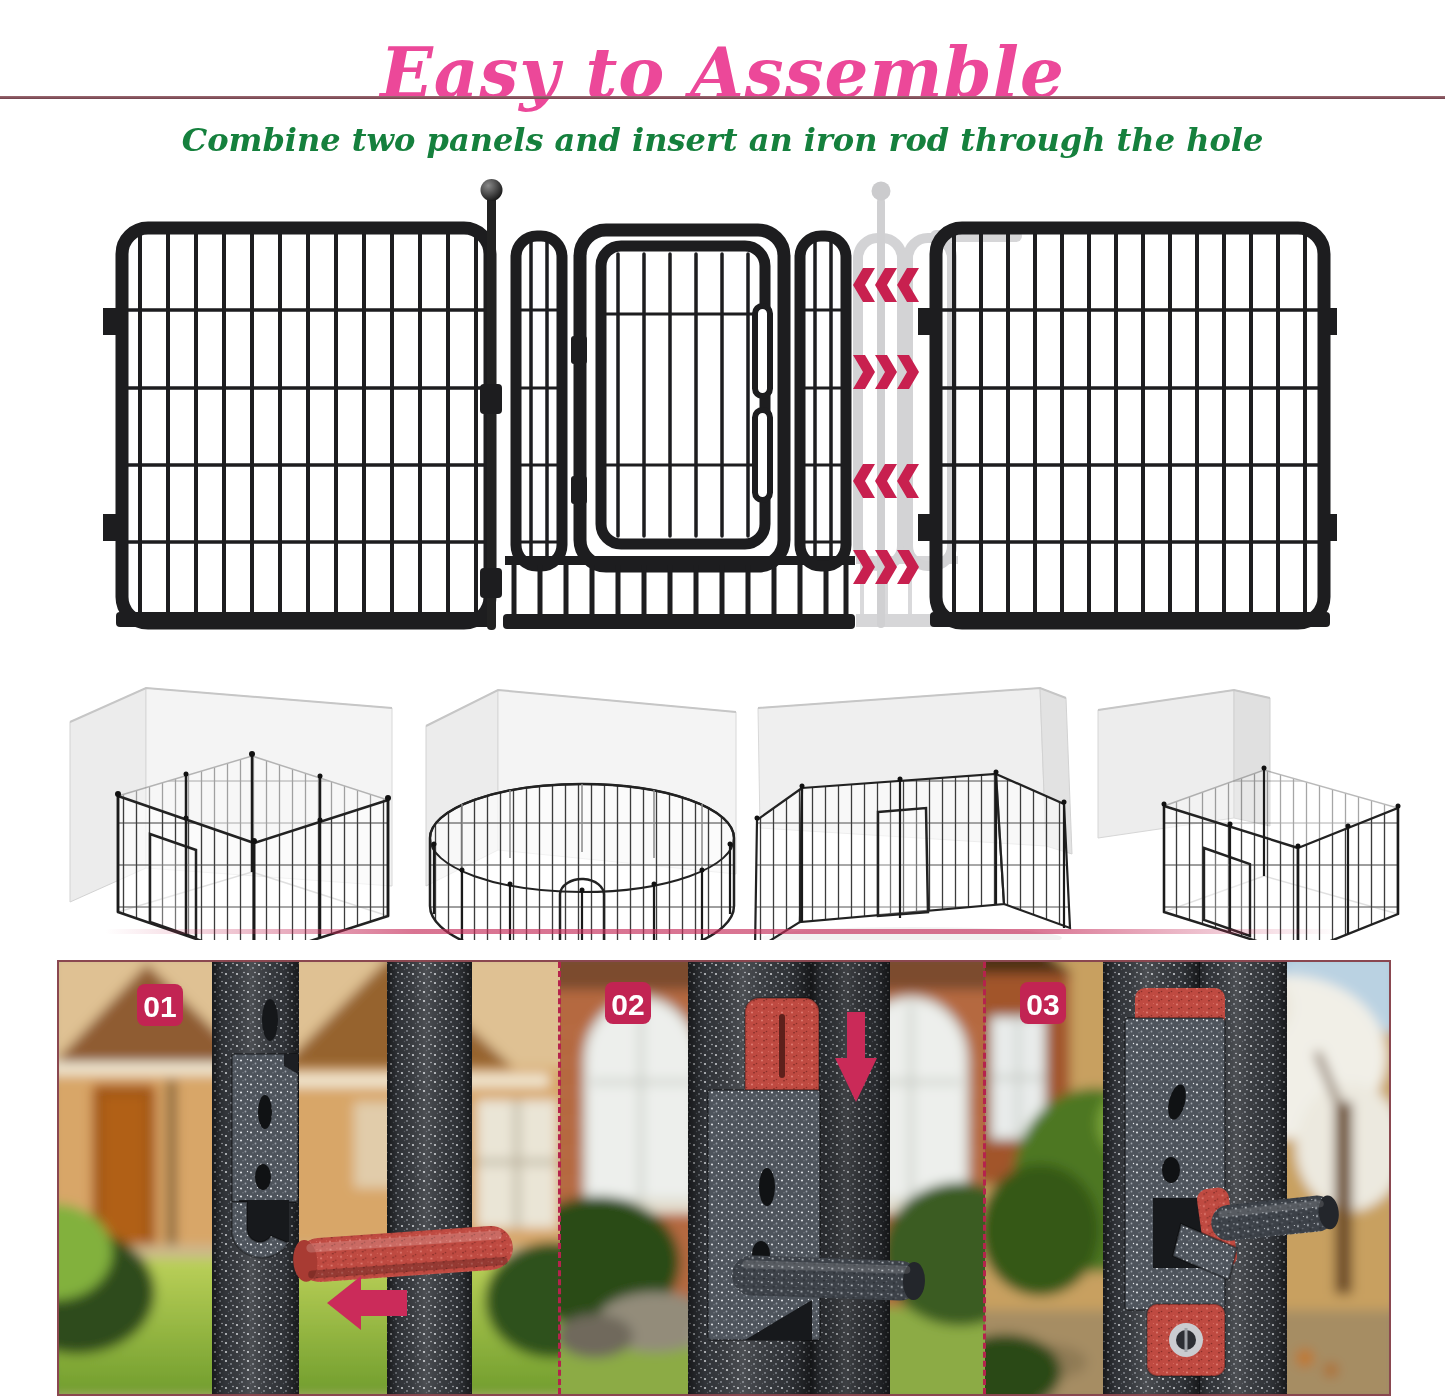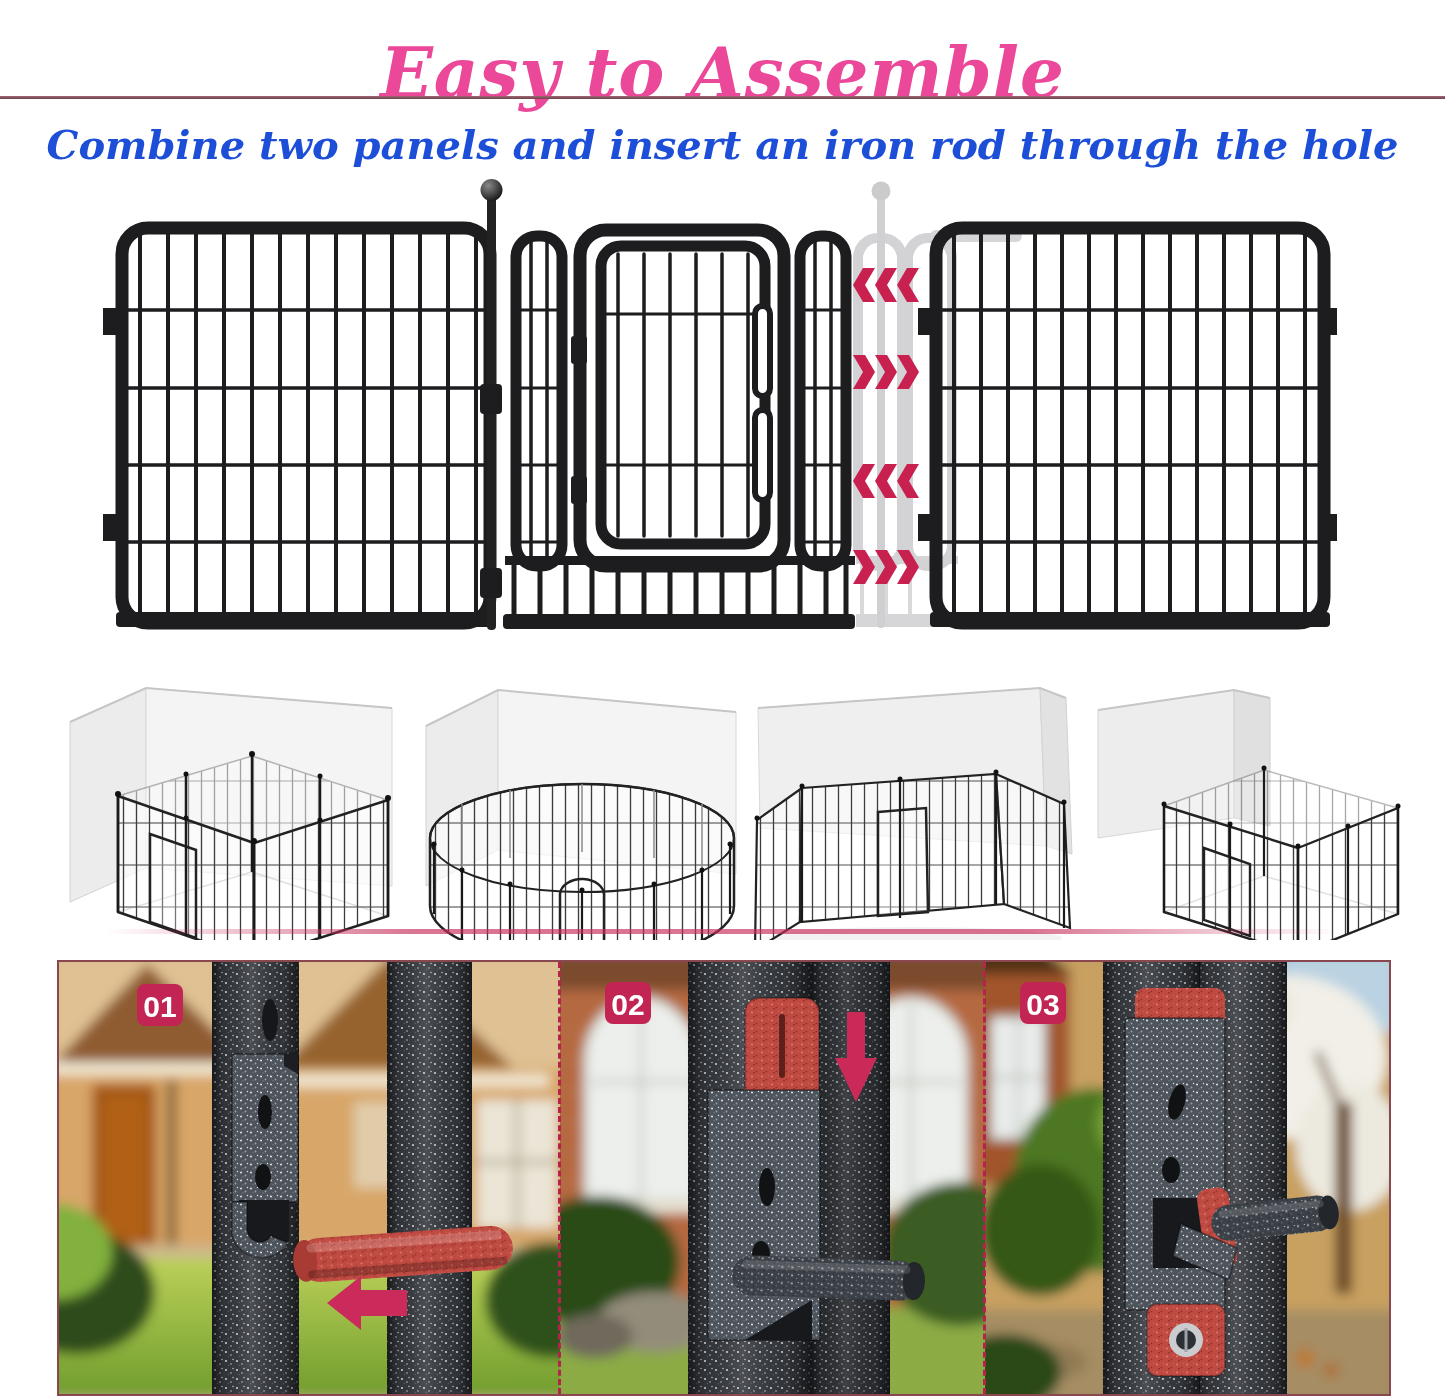--- a/index.html
+++ b/index.html
@@ -3,21 +3,21 @@
 <meta charset="utf-8">
 <style>
   html,body{margin:0;padding:0;}
   body{width:1445px;height:1400px;position:relative;background:#ffffff;overflow:hidden;
        font-family:"DejaVu Serif",serif;}
   .page-title{position:absolute;top:-14px;left:0;width:1445px;text-align:center;
       font-size:69px;font-weight:bold;font-style:italic;color:#ec4899;letter-spacing:1px;}
   .divider{position:absolute;top:96px;left:0;width:1445px;height:3px;
       background:linear-gradient(#9b6a72,#73414c);}
   .subtitle{position:absolute;top:121px;left:0;width:1445px;text-align:center;
-      font-size:40px;font-weight:bold;font-style:italic;color:#1d4ed8;}
+      font-size:32px;font-weight:bold;font-style:italic;color:#15803d;}
   .main-illustration{position:absolute;top:178px;left:0;}
   .config-row{position:absolute;top:676px;left:0;}
   .deco-line{position:absolute;top:929px;left:105px;width:1235px;height:5px;border-radius:3px;
       background:linear-gradient(to right,rgba(197,42,88,0),rgba(197,42,88,.65) 25%,rgba(197,42,88,.65) 75%,rgba(197,42,88,0));}
   .photo-strip{position:absolute;top:960px;left:57px;width:1334px;height:436px;
       border:2px solid #8a4750;box-sizing:border-box;display:flex;background:#0f766e;}
   .photo-strip svg{display:block;flex:0 0 auto;}
   .sep{position:absolute;top:0;height:432px;width:0;border-left:3px dashed #b5234d;z-index:5;}
   .sep1{left:499px;}  .sep2{left:924px;}
   .badge-text{font-family:"Liberation Sans",sans-serif;font-weight:bold;font-size:30px;fill:#ffffff;}

